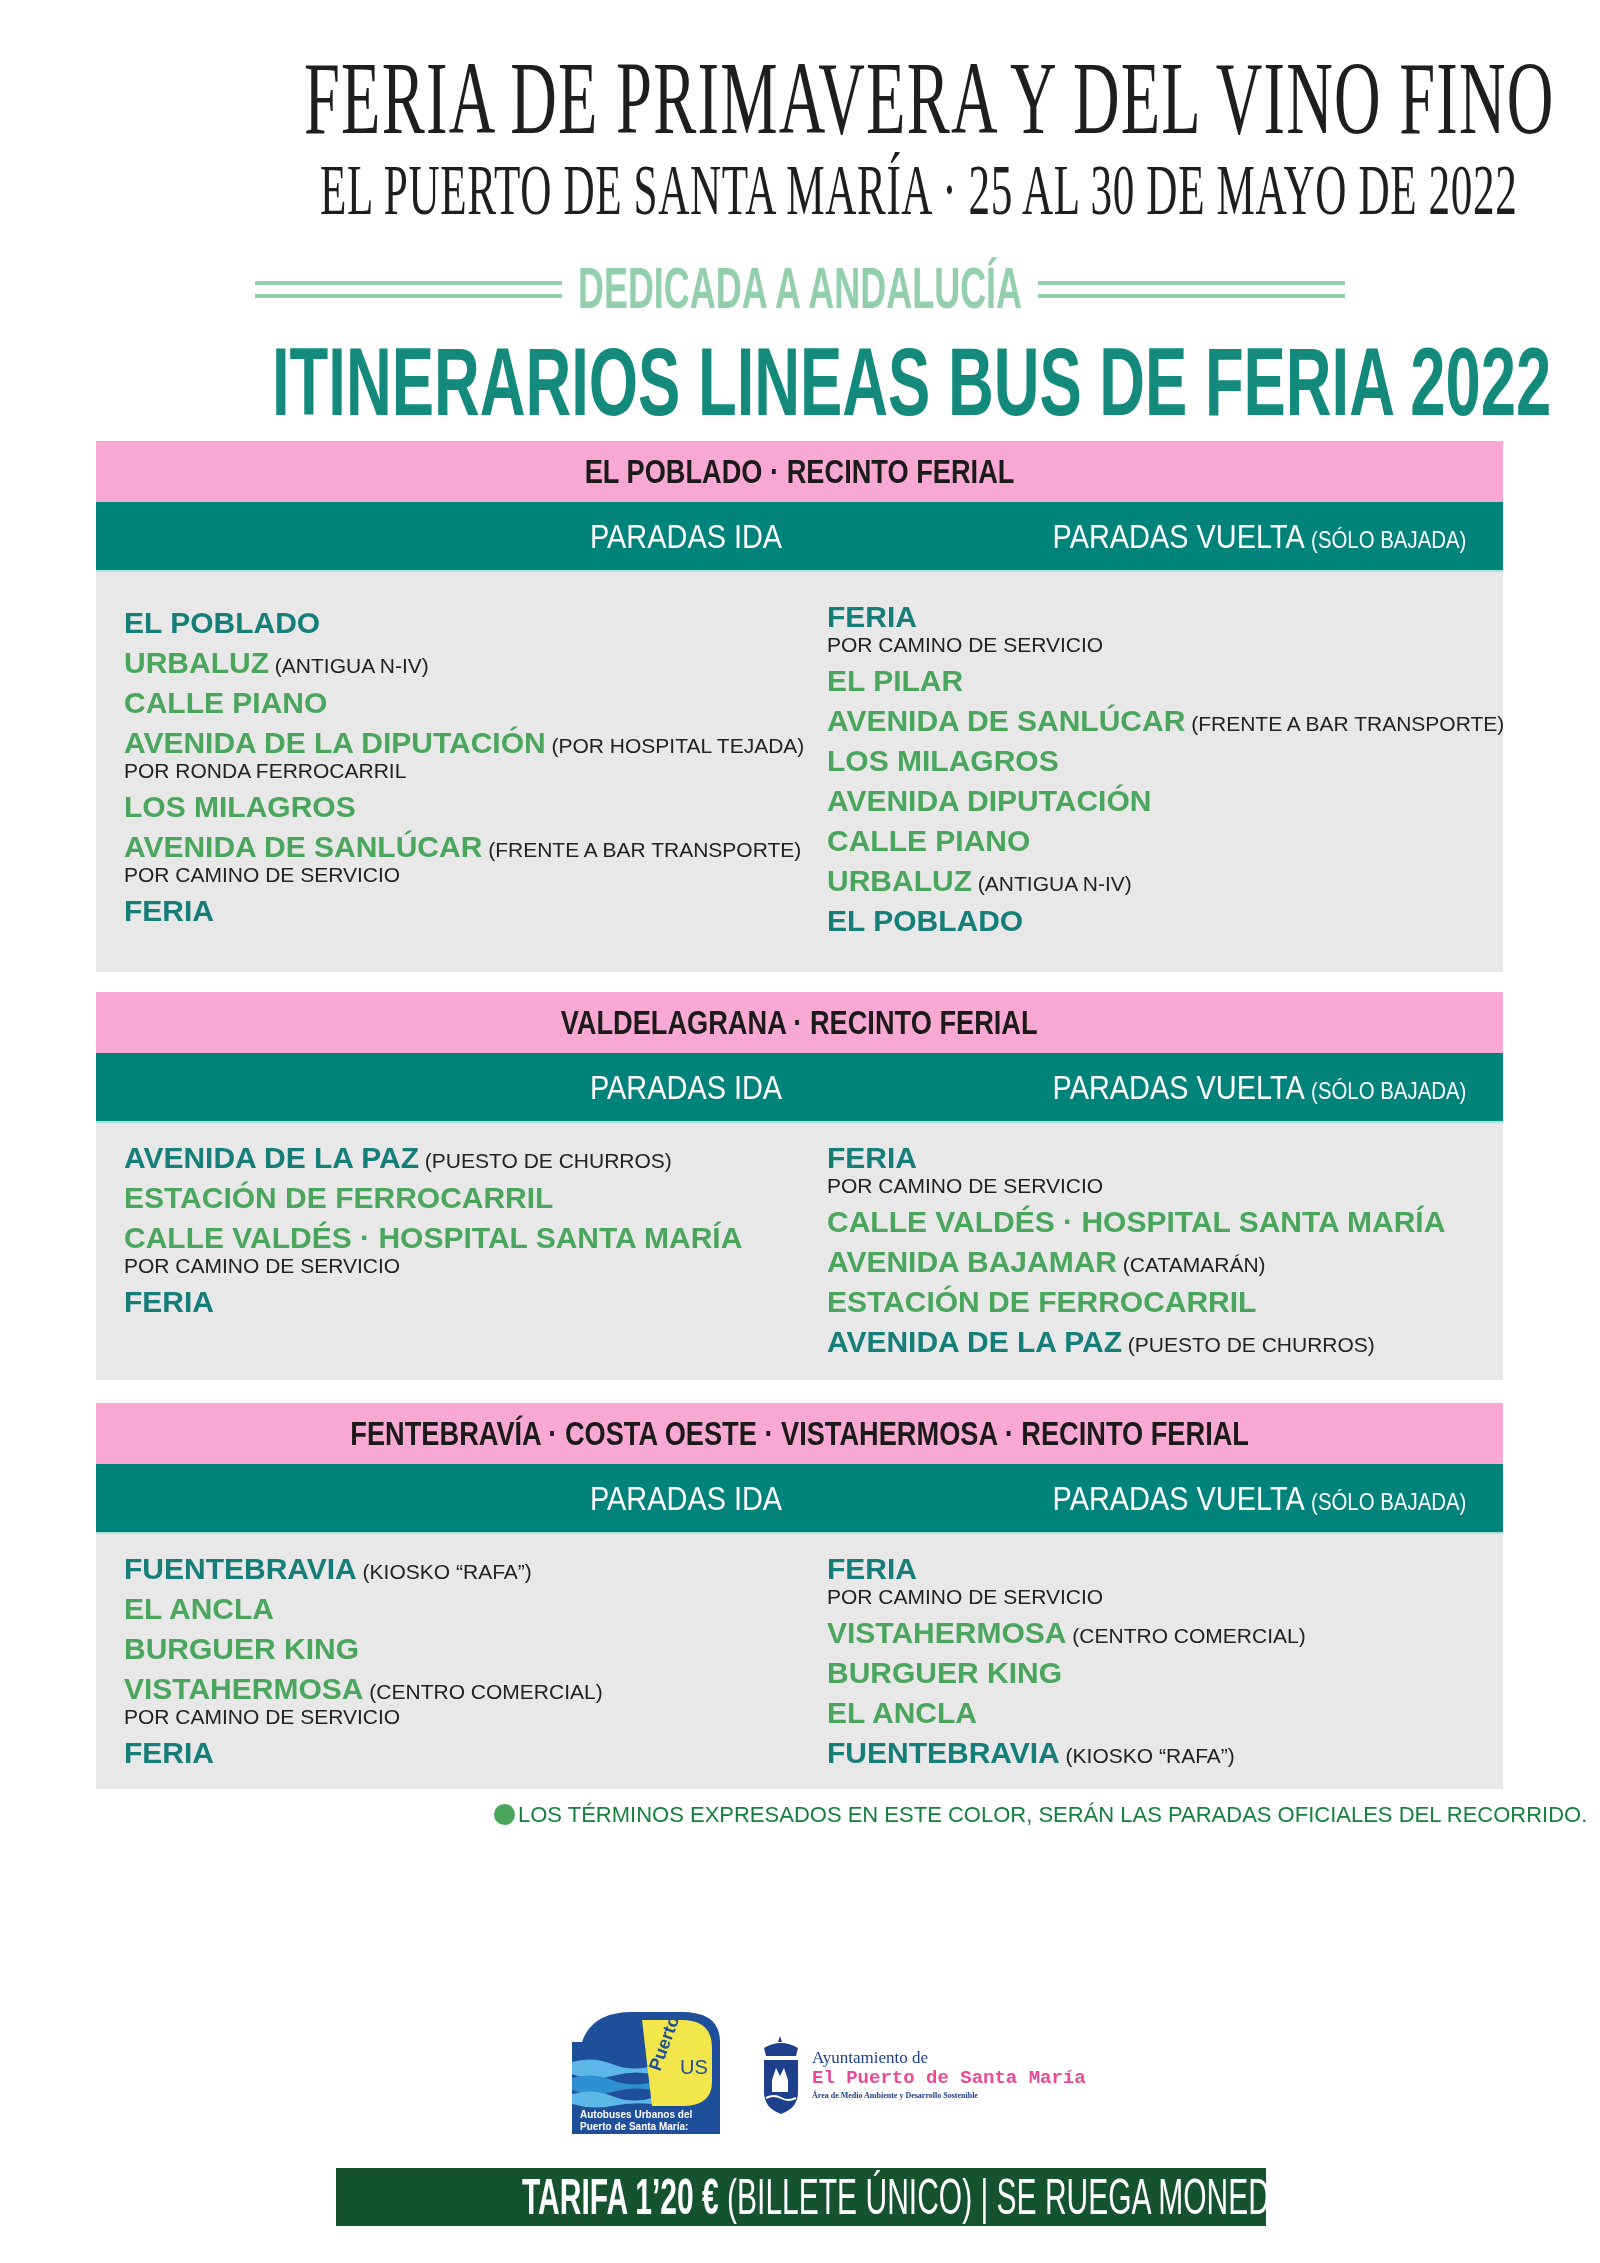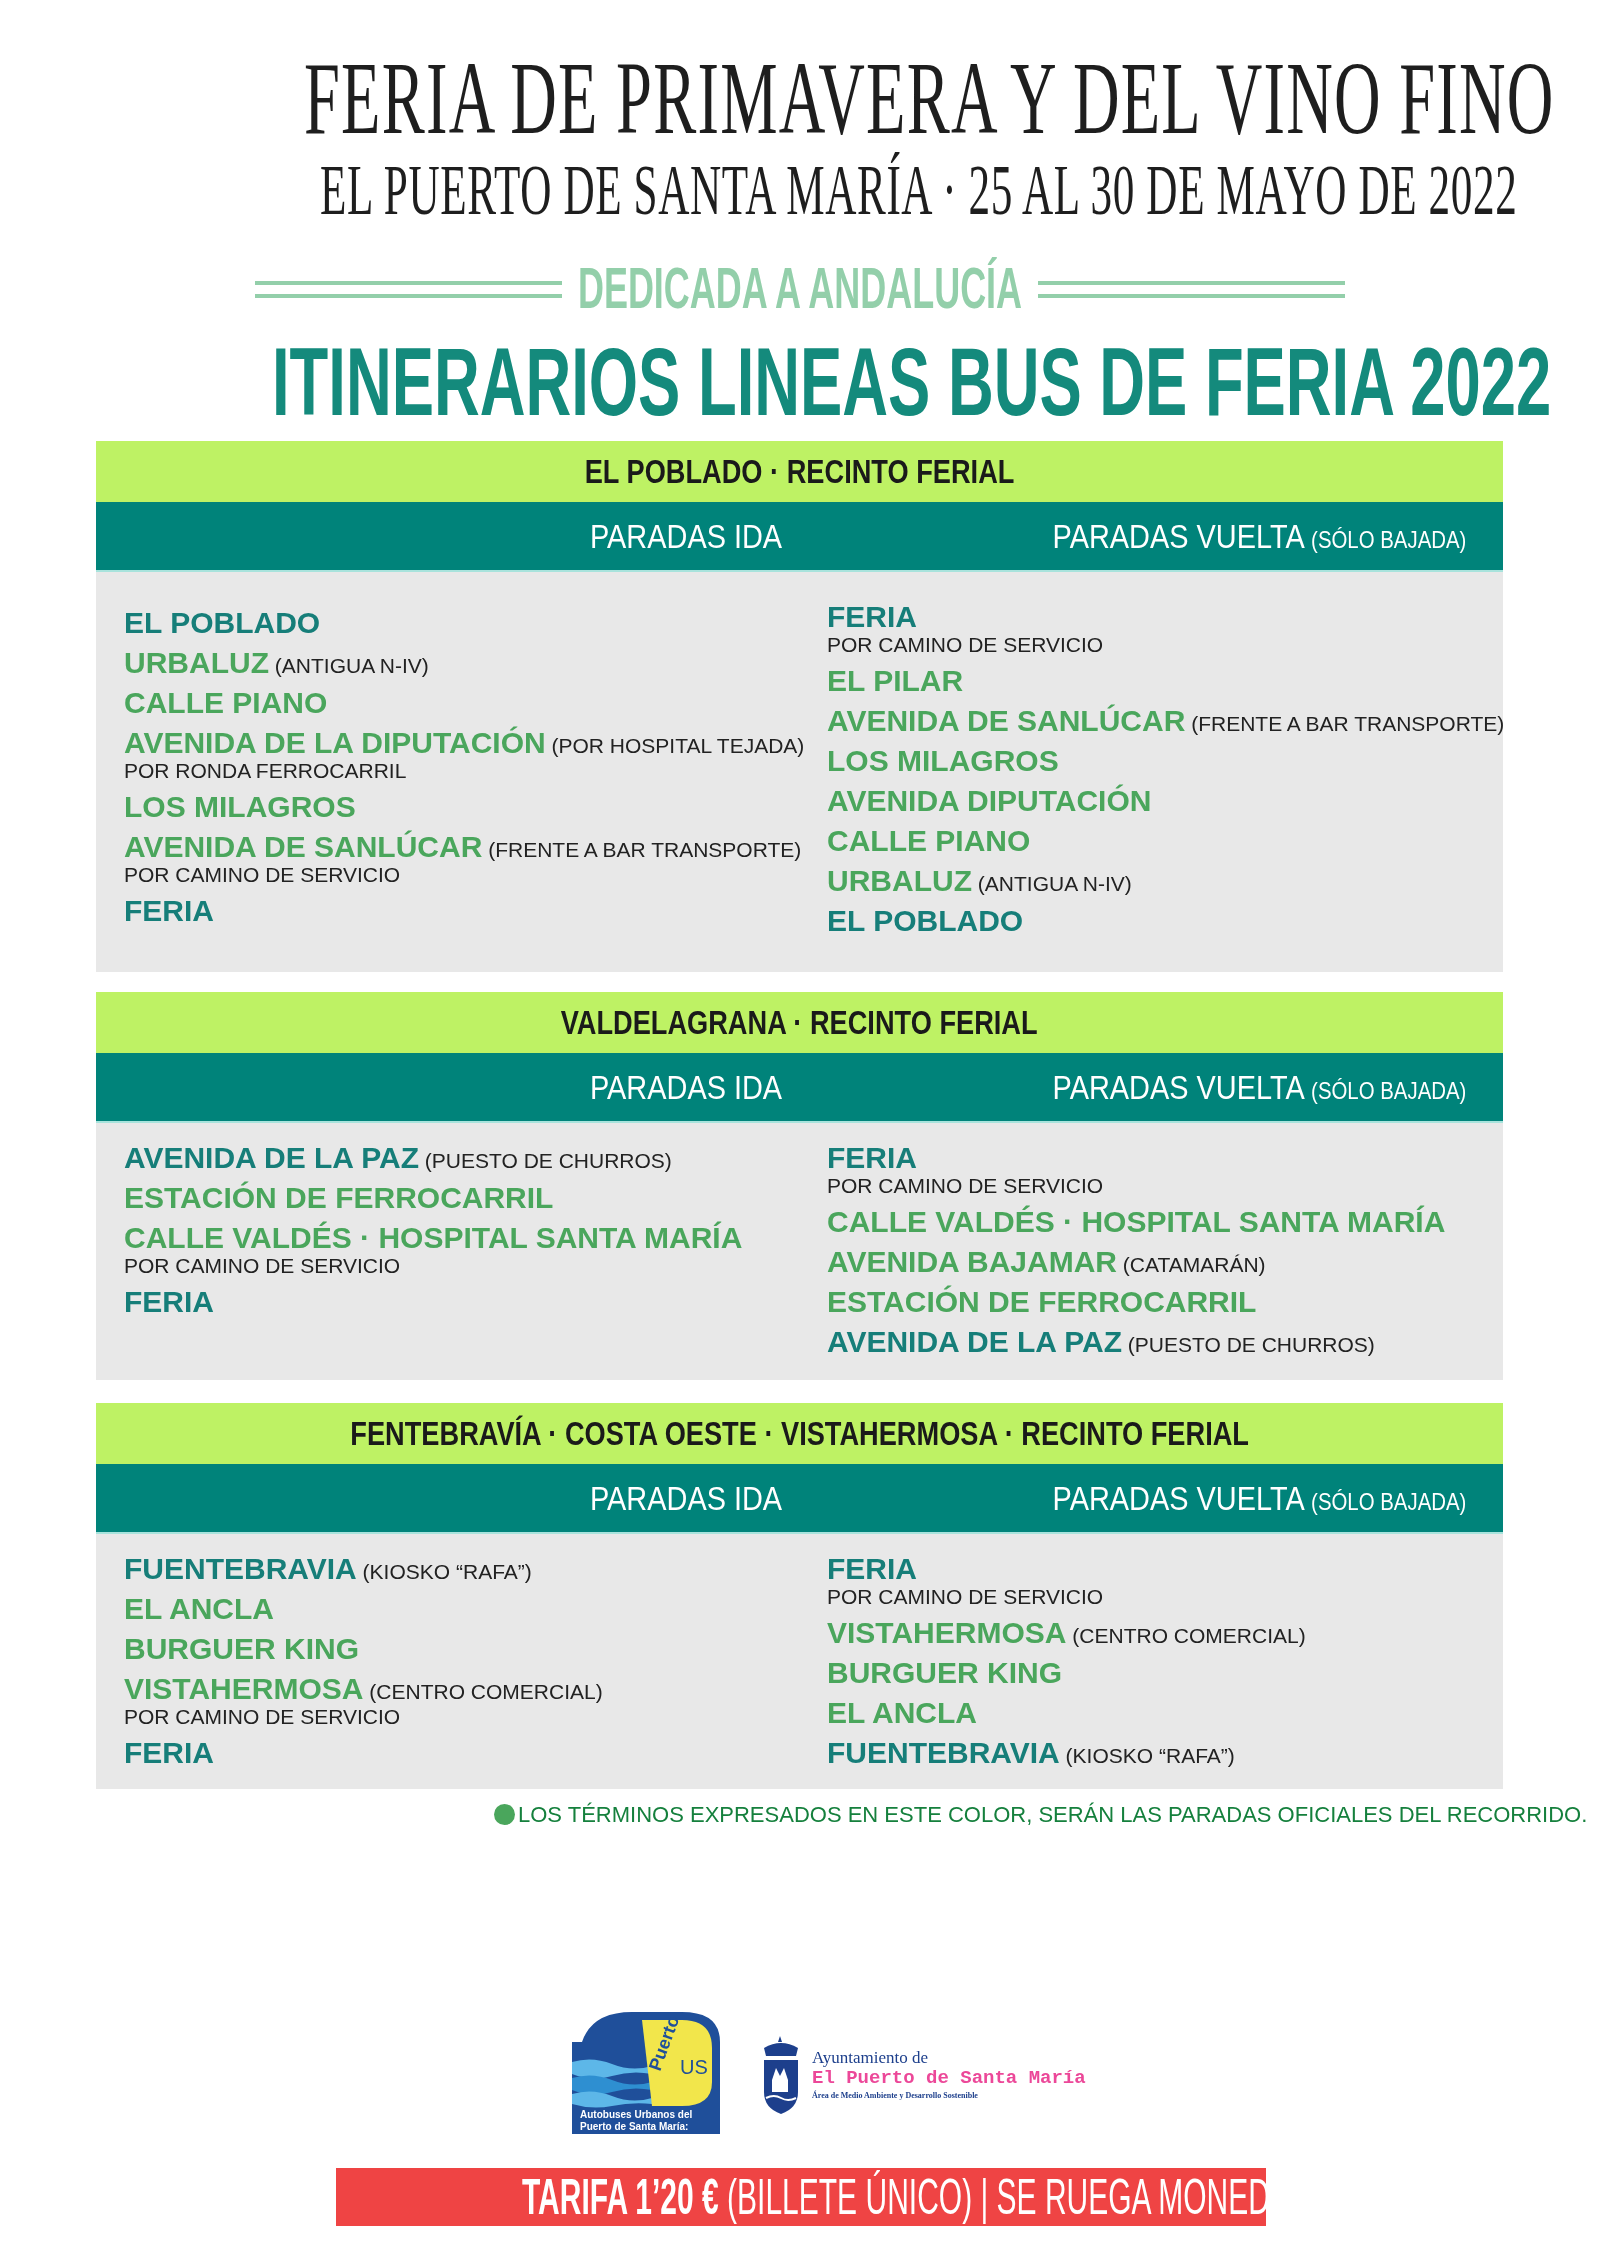--- a/index.html
+++ b/index.html
@@ -23,21 +23,21 @@
   .dline.left { left: 0; } .dline.right { right: 0; }
   .dedic-text { position: absolute; left: 0; right: 0; top: 0; text-align: center;
     color: #93cfaa; font-weight: bold; font-size: 58px; line-height: 52px;
     transform: scaleX(0.62); transform-origin: 545px 0; white-space: nowrap; }
 
   .title-itin { left: 0; width: 1600px; top: 338px; text-align: center;
     color: #148a7c; font-weight: bold; font-size: 96px; line-height: 88px;
     transform: scaleX(0.66); transform-origin: 800px 0; white-space: nowrap; }
 
   .route { left: 96px; width: 1407px; }
-  .route-head { height: 61px; background: #bef264; text-align: center; position: relative; text-decoration: underline; }
+  .route-head { height: 61px; background: #f9a8d4; text-align: center; position: relative; text-decoration: underline; }
   .route-head span { display: inline-block; font-weight: bold; color: #1a1a1a; font-size: 34px;
     line-height: 61px; transform: scaleX(0.8); white-space: nowrap; }
   .route-cols { height: 68px; background: #00837a; border-bottom: 2px solid #a8e3dc; display: flex; }
   .col-head { width: 50%; text-align: right; color: #ffffff; font-size: 34px; line-height: 68px; white-space: nowrap; }
   .col-head .inner { display: inline-block; transform: scaleX(0.85); }
   .col-head .note { font-size: 24px; }
   .route-body { background: #e8e8e8; display: flex; position: relative; }
   .col { position: absolute; top: 0; }
   .col.ida { left: 28px; } .col.vuelta { left: 731px; }
   .stop { white-space: nowrap; }
@@ -49,21 +49,21 @@
 
   .legend { left: 494px; top: 1802px; width: 1010px; height: 30px; font-size: 22px; color: #15803d; white-space: nowrap; }
   .legend .dot { display: inline-block; width: 21px; height: 21px; border-radius: 50%; background: #4aa65c; vertical-align: -3px; margin-right: 3px; }
 
   .logo-bus { left: 572px; top: 2012px; width: 148px; height: 122px; }
   .logo-ayto { left: 758px; top: 2036px; width: 280px; height: 80px; }
   .ayto-line1 { position: absolute; left: 54px; top: 12px; font-family: "Liberation Serif", serif; font-size: 17px; color: #1d3f8c; }
   .ayto-line2 { position: absolute; left: 54px; top: 31px; font-family: Liberation Mono, monospace; font-size: 19px; font-weight: bold; color: #ec4899; white-space: nowrap; }
   .ayto-line3 { position: absolute; left: 54px; top: 55px; font-family: "Liberation Serif", serif; font-size: 8px; font-weight: bold; color: #1d3f8c; white-space: nowrap; }
 
-  .tarifa { left: 336px; top: 2168px; width: 930px; height: 58px; background: #ef4444; }
+  .tarifa { left: 336px; top: 2168px; width: 930px; height: 58px; background: #14532d; }
   .tarifa .txt { position: absolute; left: 0; right: 0; top: 0; text-align: center; color: #ffffff;
     font-size: 50px; line-height: 58px; white-space: nowrap; transform: scaleX(0.6); transform-origin: 465px 0; }
   .tarifa b { font-weight: bold; }
 </style>
 </head>
 <body>
 
 <div class="abs title-main">FERIA DE PRIMAVERA Y DEL VINO FINO</div>
 <div class="abs title-sub">EL PUERTO DE SANTA MARÍA · 25 AL 30 DE MAYO DE 2022</div>
 

